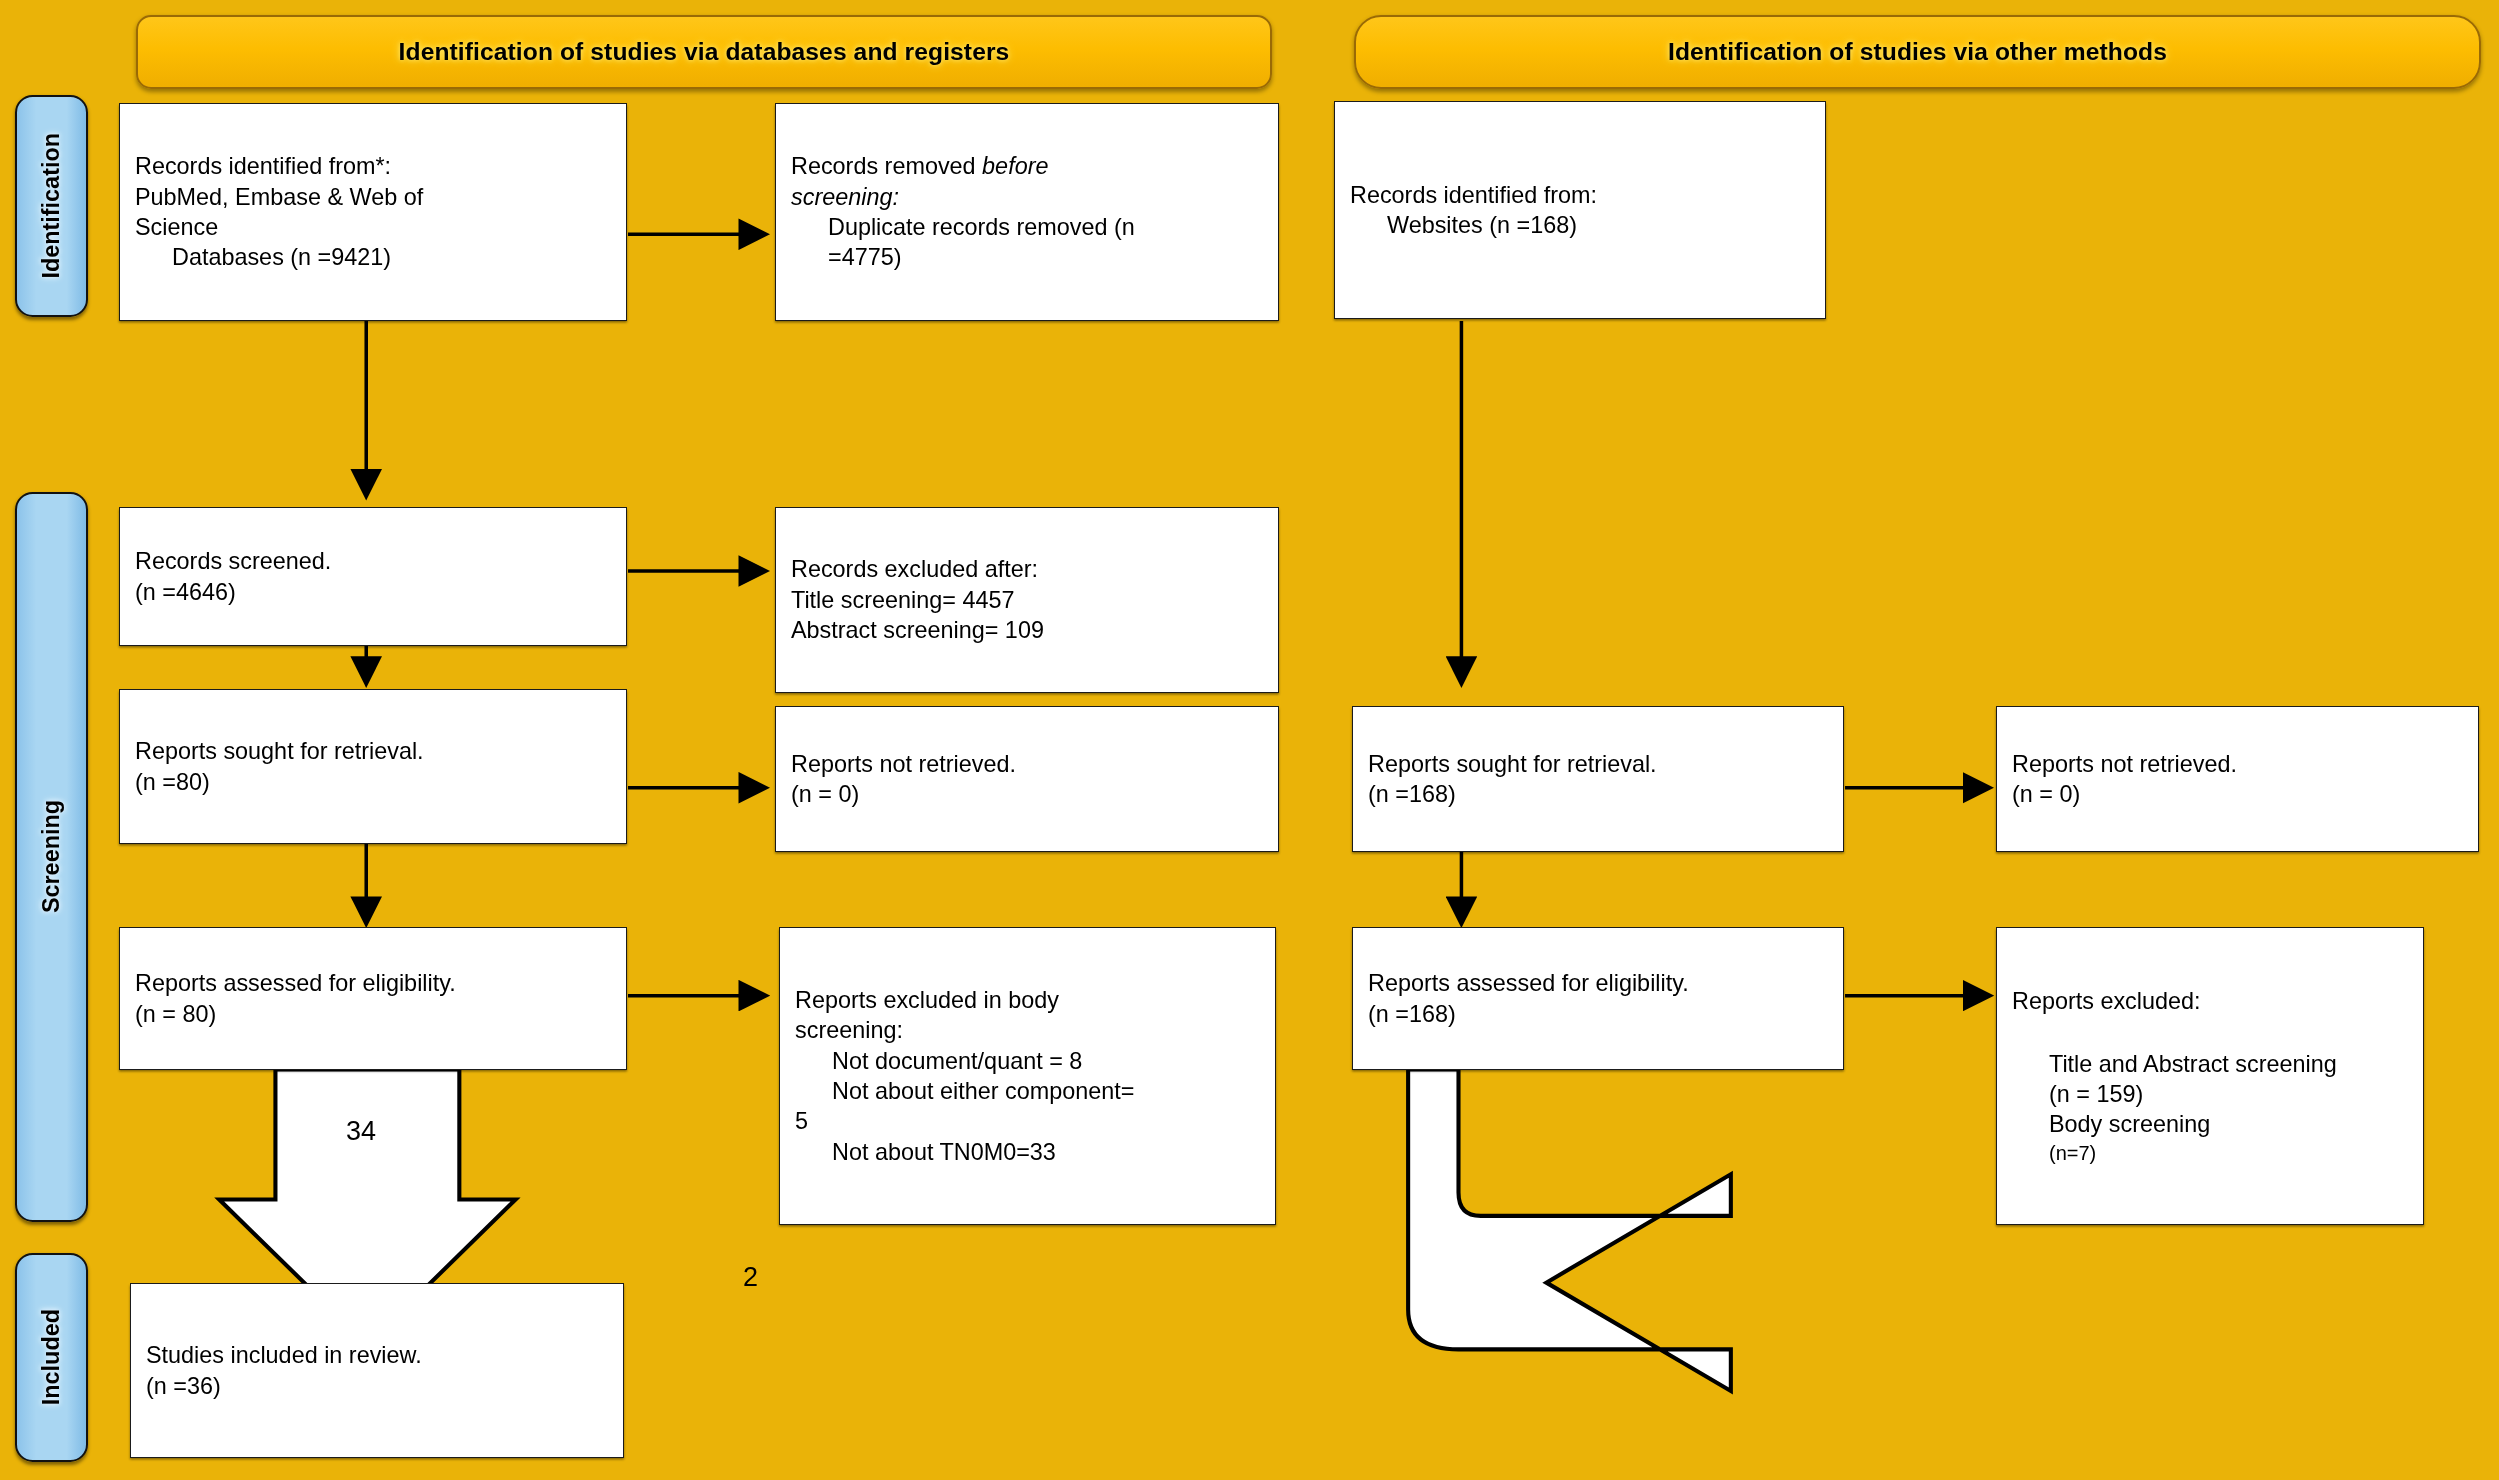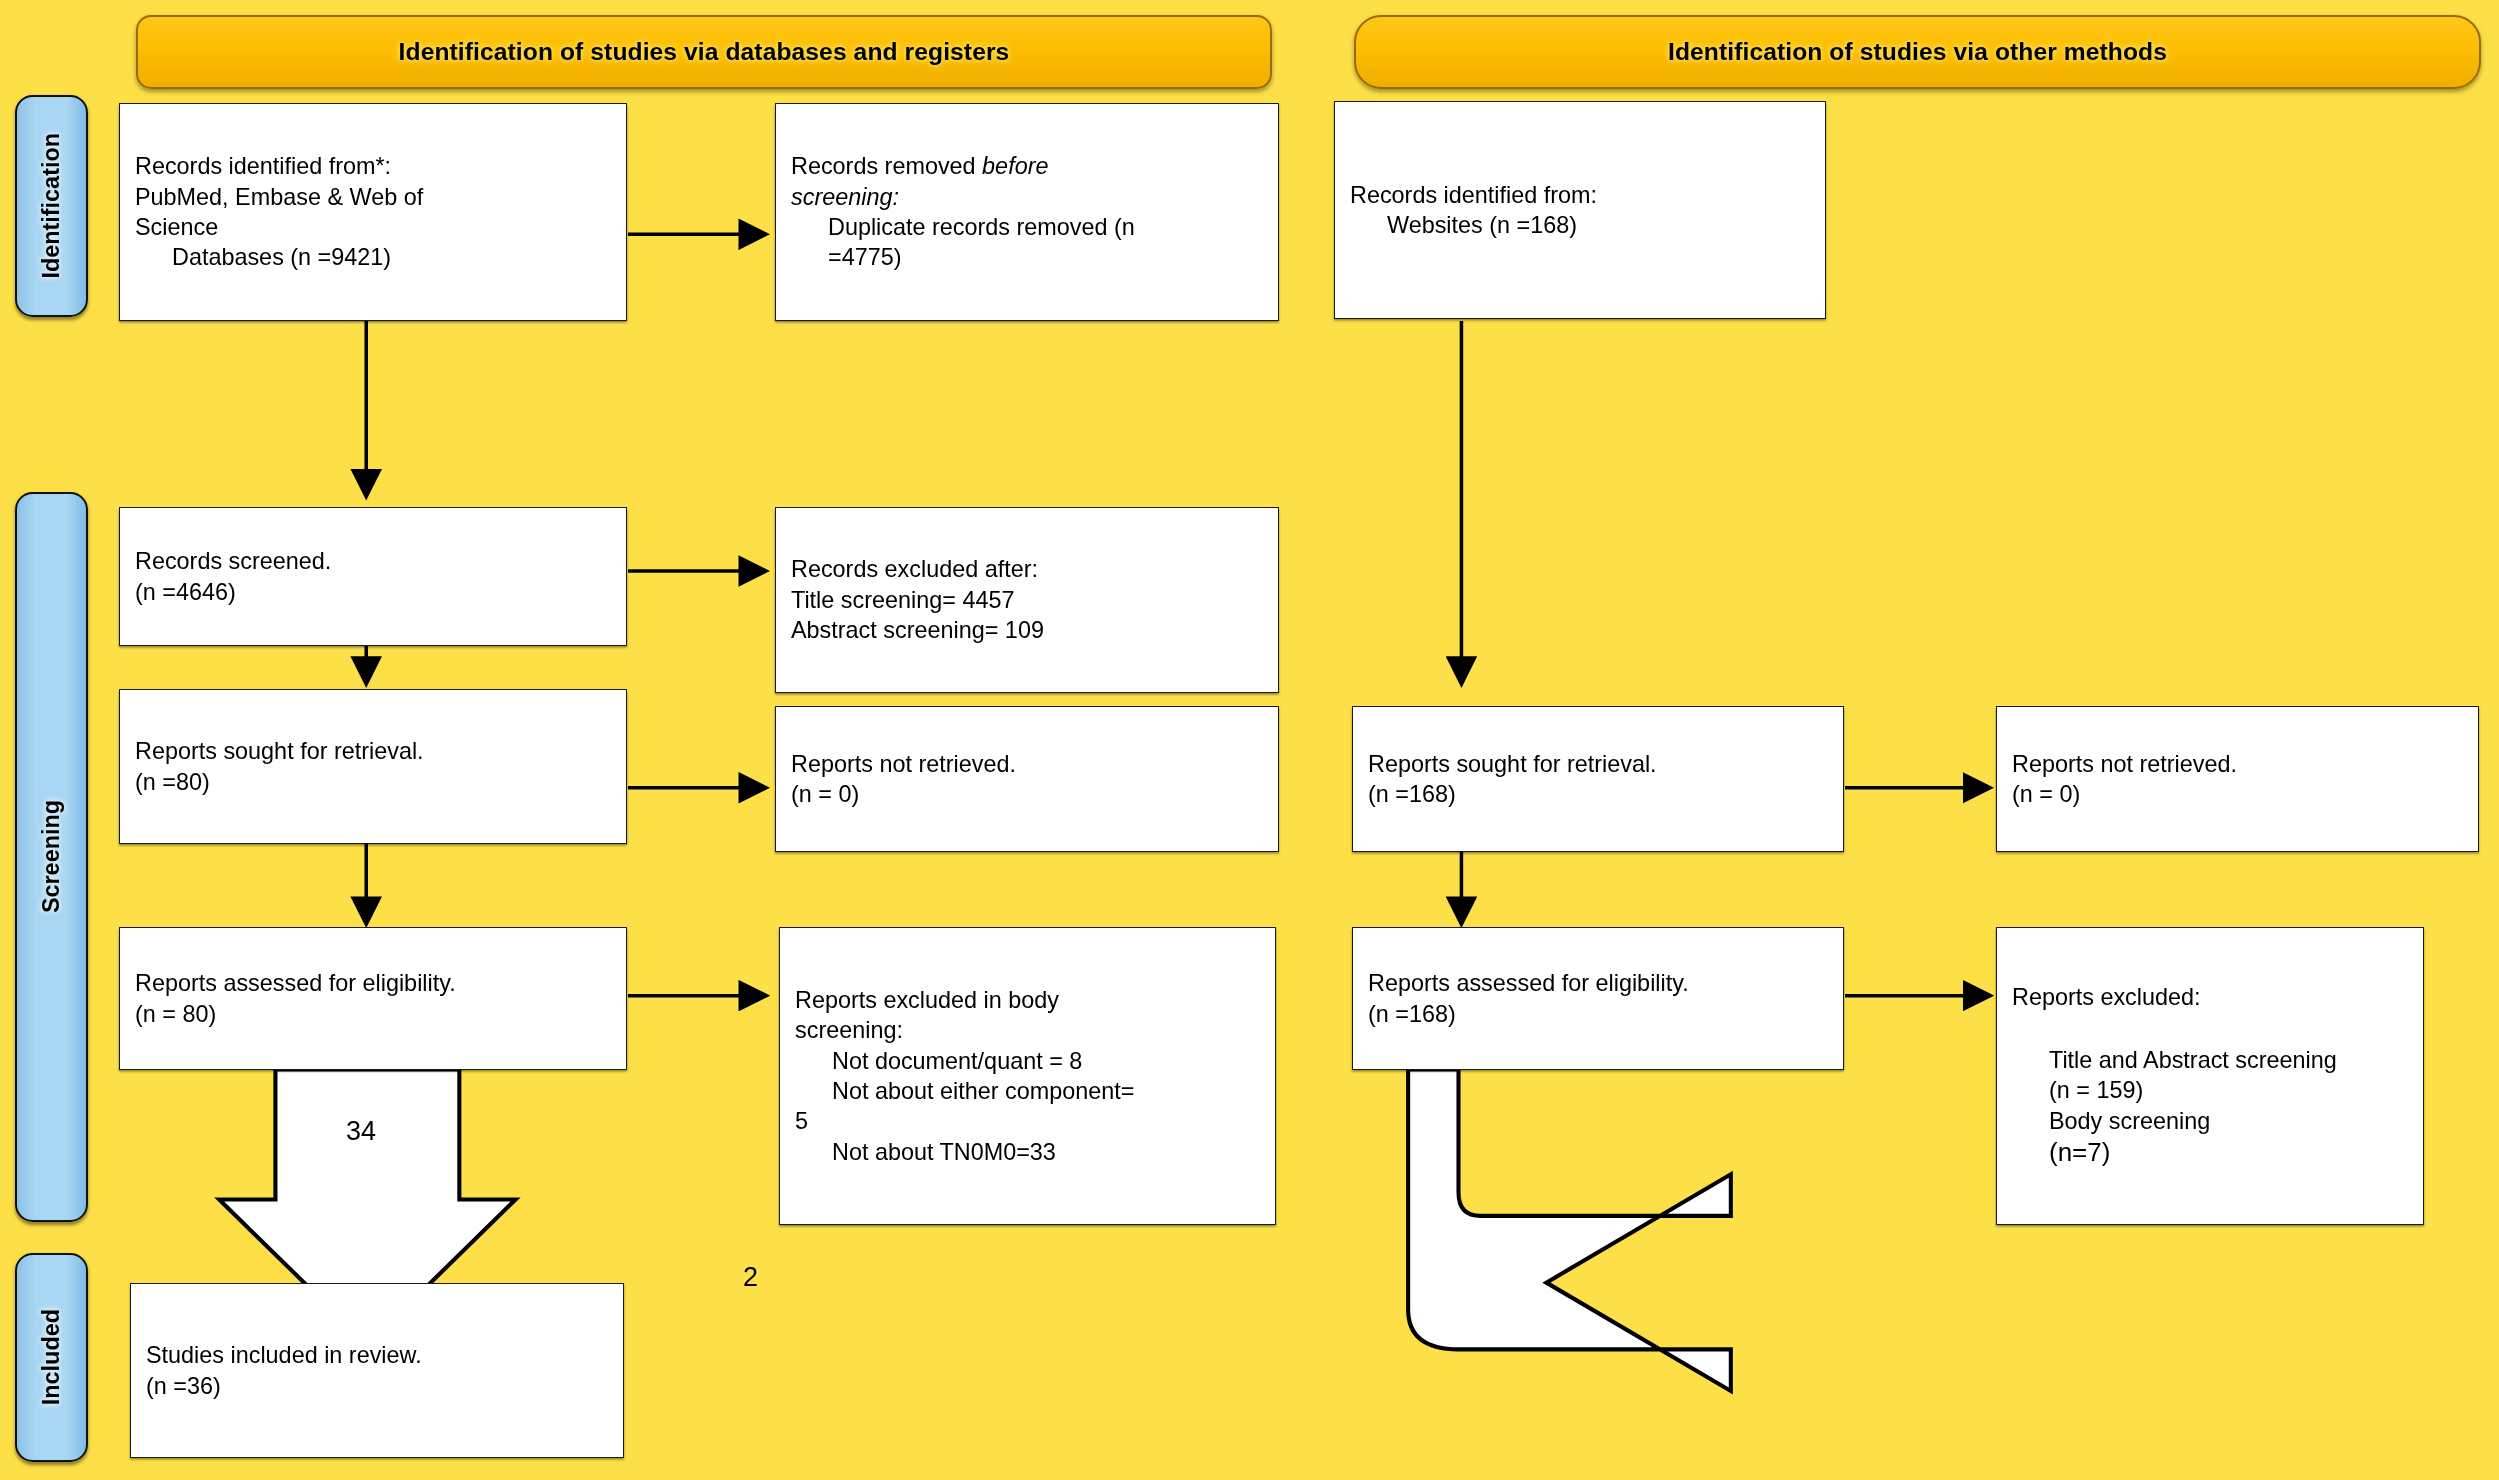--- a/index.html
+++ b/index.html
@@ -1,20 +1,20 @@
 <!DOCTYPE html>
 <html style="font-size:9.4px"><head>
 <meta charset="utf-8">
 <style>
   html,body{margin:0;padding:0;background:#ffffff;}
   body{font-family:"Liberation Sans", sans-serif;}
   #stage{
     position:relative;
     width:2500px;height:1480px;
-    background:#fde047;
+    background:#eab308;
     overflow:hidden;
   }
   
   .banner{
     position:absolute;
     background:linear-gradient(180deg,#FFC619 0%,#FDBD01 45%,#F0AE00 100%);
     border:2.9px solid #9A6A05;
     border-radius:15px;
     box-shadow:0 2.9px 4.1px rgba(0,0,0,.35);
     display:flex;align-items:center;justify-content:center;
@@ -227,21 +227,21 @@
       <div class="ln" style="font-size:23.4px;">(n =168)</div>
     </div>
   </div>
 
   <div class="box" style="left:1996px;top:927px;width:428px;height:298px;">
     <div class="lines">
       <div class="ln" style="font-size:23.4px;">Reports excluded:</div>
       <div class="ln ind" style="font-size:23.4px;margin-top:32px;">Title and Abstract screening</div>
       <div class="ln ind" style="font-size:23.4px;">(n = 159)</div>
       <div class="ln ind" style="font-size:23.4px;">Body screening</div>
-      <div class="ln ind" style="font-size:26px;">(n=7)</div>
+      <div class="ln ind" style="font-size:20px;">(n=7)</div>
     </div>
   </div>
 
   <div class="box" style="left:130px;top:1283px;width:494px;height:175px;">
     <div class="lines">
       <div class="ln" style="font-size:23.4px;">Studies included in review.</div>
       <div class="ln" style="font-size:23.4px;">(n =36)</div>
     </div>
   </div>
 

